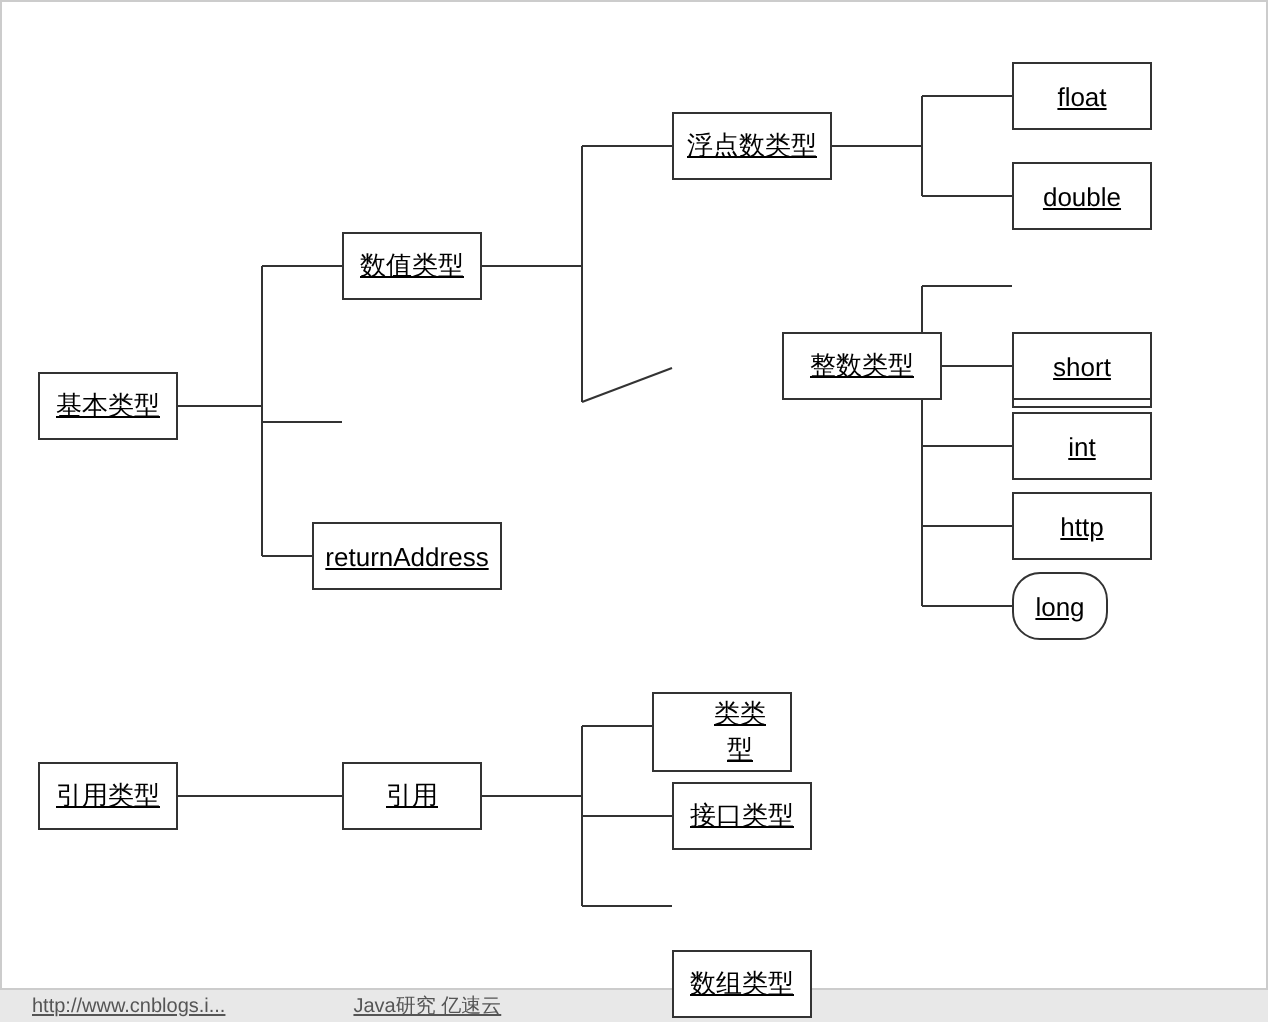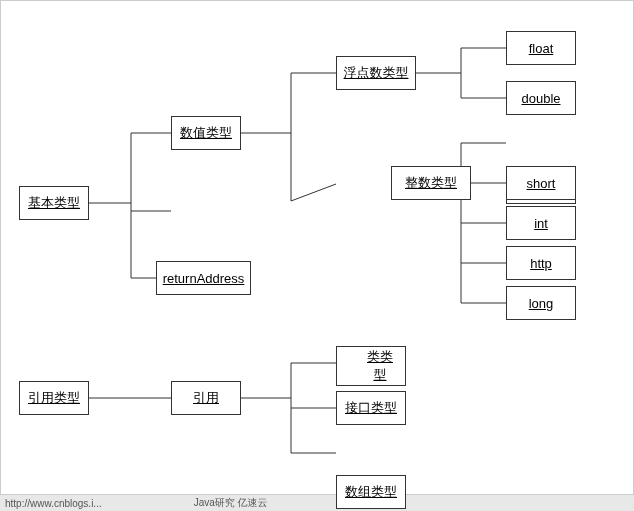--- a/index.html
+++ b/index.html
@@ -17,24 +17,25 @@
       height: 495px;
       background: white;
       position: relative;
       border: 1px solid #ccc;
     }
     .footer {
       height: 16px;
       background: #e8e8e8;
       display: flex;
       align-items: center;
-      padding: 0 5px;
+      padding: 0 16px;
       font-size: 10px;
       color: #555;
-      gap: 92px;
+      gap: 64px;
+      text-decoration: underline;
     }
     .node {
       position: absolute;
       border: 1px solid #333;
       background: white;
       display: flex;
       align-items: center;
       justify-content: center;
       text-align: center;
       padding: 4px 6px;
@@ -100,23 +101,23 @@
   <div class="node" style="left:170px;top:115px;width:70px;height:34px;">数值类型</div>
   <div class="node" style="left:155px;top:260px;width:95px;height:34px;">returnAddress</div>
   <div class="node" style="left:335px;top:55px;width:80px;height:34px;">浮点数类型</div>
   <div class="node" style="left:354px;top:165px;width:80px;height:34px;margin-left:36px;">整数类型</div>
   <div class="node" style="left:505px;top:30px;width:70px;height:34px;">float</div>
   <div class="node" style="left:505px;top:80px;width:70px;height:34px;">double</div>
   <div class="node" style="left:505px;top:125px;width:70px;height:34px;margin-top:44px;">byte</div>
   <div class="node" style="left:505px;top:165px;width:70px;height:34px;">short</div>
   <div class="node" style="left:505px;top:205px;width:70px;height:34px;">int</div>
   <div class="node" style="left:505px;top:245px;width:70px;height:34px;">http</div>
-  <div class="node" style="left:505px;top:285px;width:70px;height:34px;">long</div>
+  <div class="node" style="left:505px;top:285px;width:48px;height:34px;border-radius:14px;">long</div>
   <div class="node" style="left:170px;top:380px;width:70px;height:34px;">引用</div>
-  <div class="node" style="left:335px;top:345px;width:70px;height:40px;padding-left:24px;">类类型</div>
+  <div class="node" style="left:325px;top:345px;width:70px;height:40px;padding-left:24px;">类类型</div>
   <div class="node" style="left:335px;top:390px;width:70px;height:34px;">接口类型</div>
   <div class="node" style="left:335px;top:435px;width:70px;height:34px;margin-top:39px;">数组类型</div>
 </div>
 
 <div class="footer">
   <span>http://www.cnblogs.i...</span>
   <span>Java研究  亿速云</span>
 </div>
 
 </body></html>

